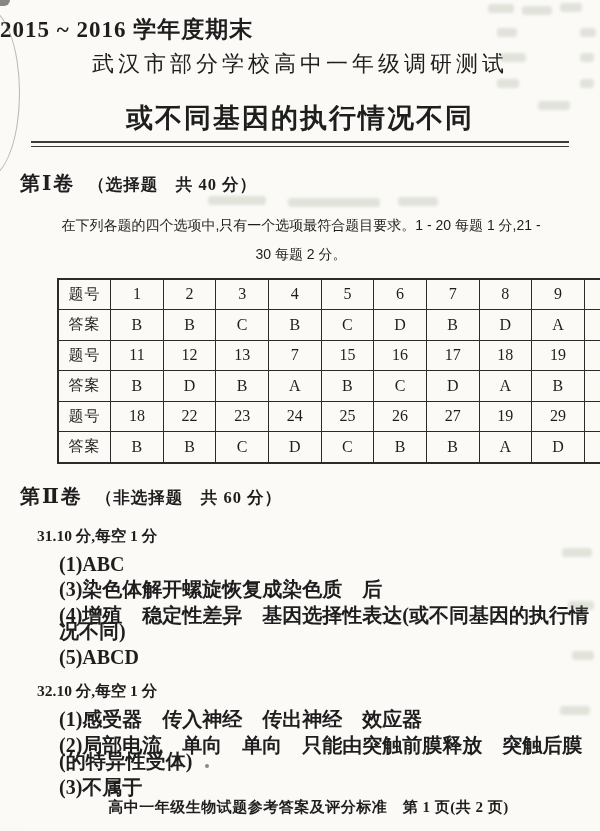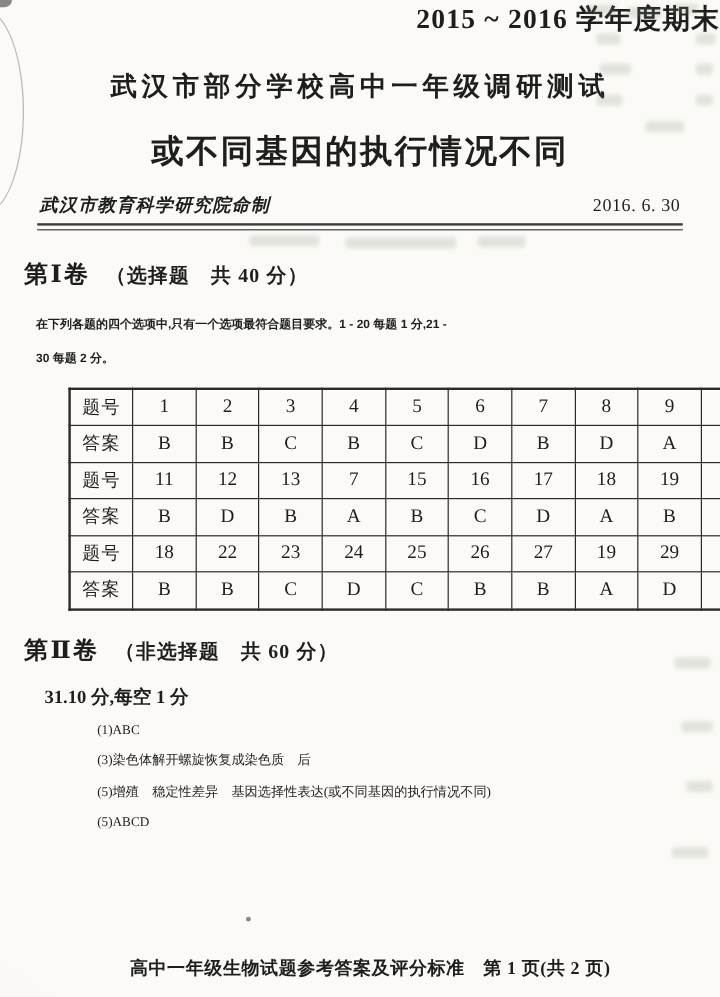--- a/index.html
+++ b/index.html
@@ -25,22 +25,22 @@
     background:rgba(40,40,40,.55);
     border-bottom-right-radius:6px;
     filter:blur(.4px);
   }
   .bleed{
     position:absolute;height:9px;border-radius:3px;
     background:rgba(132,146,122,.22);
     filter:blur(1.6px);
   }
   
-  .t1{margin:0;padding-top:0;text-align:right;font-size:23px;font-weight:600;letter-spacing:1px;}
-  .t2{margin-top:26px;text-align:center;font-size:22px;font-weight:700;letter-spacing:4px;}
+  .t1{margin:0;padding-top:14px;text-align:left;font-size:23px;font-weight:600;letter-spacing:1px;}
+  .t2{margin-top:4px;text-align:center;font-size:22px;font-weight:400;letter-spacing:4px;}
   .t3{
     margin-top:21px;text-align:center;font-size:27px;font-weight:700;letter-spacing:2px;
     font-family:"Liberation Sans","DejaVu Sans",sans-serif;
   }
   .meta{
     margin-top:18px;padding:0 33px;
     display:flex;justify-content:space-between;align-items:flex-end;
   }
   .issuer{font-size:15px;font-weight:700;font-style:italic;letter-spacing:1px;}
   .date{font-size:15px;letter-spacing:.5px;}
@@ -51,43 +51,44 @@
   
   .sec-heading{text-align:left;font-size:20px;margin-left:20px;}
   .sec-heading .main{font-weight:700;letter-spacing:2px;}
   .sec-heading .sub{font-size:16.5px;font-weight:600;margin-left:8px;letter-spacing:1px;}
   .s1 .sec-heading{margin-top:23px;}
   .s2 .sec-heading{margin-top:19px;}
   
   .instructions{
     margin:14px 28px 0 30px;
     font-family:"Liberation Sans","DejaVu Sans",sans-serif;
-    font-size:10px;font-weight:700;line-height:29px;
+    font-size:14px;font-weight:400;line-height:29px;
     white-space:pre-wrap;
+    text-align:center;
   }
   
   table.answers{
     margin:9px 0 0 57px;width:581px;
     border-collapse:collapse;table-layout:fixed;
     border:2px solid #2b2b2b;
   }
   table.answers td{
     border:1.4px solid #2b2b2b;
     height:29.5px;text-align:center;vertical-align:middle;
     font-size:16px;padding:0;
   }
   table.answers td.lab{font-size:15px;letter-spacing:1px;}
   
   .qheader{
     margin:16px 0 0 37px;
     font-size:15.5px;font-weight:600;white-space:pre-wrap;
   }
   .qitem{
-    margin:9px 0 0 81px;
-    font-size:11px;font-weight:400;line-height:16.5px;white-space:pre-wrap;
+    margin:9px 0 0 59px;
+    font-size:20px;font-weight:700;line-height:16.5px;white-space:pre-wrap;
   }
   .dot-artifact{
     position:absolute;left:205px;top:764px;width:4px;height:4px;border-radius:50%;
     background:rgba(60,60,60,.6);filter:blur(.3px);
   }
   
   .page-footer{
     position:absolute;left:0;top:781px;width:100%;
     text-align:center;font-size:15px;font-weight:600;letter-spacing:.5px;
     white-space:pre-wrap;
@@ -115,24 +116,20 @@
   <div class="bleed" style="left:398px;top:197px;width:40px"></div>
   <div class="bleed" style="left:562px;top:548px;width:30px"></div>
   <div class="bleed" style="left:568px;top:601px;width:26px"></div>
   <div class="bleed" style="left:572px;top:651px;width:22px"></div>
   <div class="bleed" style="left:560px;top:706px;width:30px"></div>
 
   <header>
     <div class="t1">2015 ~ 2016 学年度期末</div>
     <div class="t2">武汉市部分学校高中一年级调研测试</div>
     <div class="t3">或不同基因的执行情况不同</div>
-    <div class="meta">
-      <span class="issuer">武汉市教育科学研究院命制</span>
-      <span class="date">2016. 6. 30</span>
-    </div>
     <div class="double-rule"></div>
   </header>
 
   <section class="s1">
     <div class="sec-heading">
       <span class="main">第Ⅰ卷</span>
       <span class="sub">（选择题　共 40 分）</span>
     </div>
     <p class="instructions"><span>在下列各题的四个选项中,只有一个选项最符合题目要求。1 - 20 每题 1 分,21 -</span><br><span>30 每题 2 分。</span></p>
 
@@ -223,24 +220,30 @@
   <section class="s2">
     <div class="sec-heading">
       <span class="main">第Ⅱ卷</span>
       <span class="sub">（非选择题　共 60 分）</span>
     </div>
 
     <div>
       <div class="qheader">31.10 分,每空 1 分</div>
       <div class="qitem">(1)ABC</div>
       <div class="qitem">(3)染色体解开螺旋恢复成染色质　后</div>
-      <div class="qitem">(5)增殖　稳定性差异　基因选择性表达(或不同基因的执行情况不同)</div>
+      <div class="qitem">(4)增殖　稳定性差异　基因选择性表达(或不同基因的执行情况不同)</div>
       <div class="qitem">(5)ABCD</div>
     </div>
 
+    <div>
+      <div class="qheader">32.10 分,每空 1 分</div>
+      <div class="qitem">(1)感受器　传入神经　传出神经　效应器</div>
+      <div class="qitem">(2)局部电流　单向　单向　只能由突触前膜释放　突触后膜(的特异性受体)</div>
+      <div class="qitem">(3)不属于</div>
+    </div>
   </section>
 
   <div class="dot-artifact"></div>
 
   <footer class="page-footer">
     <span>高中一年级生物试题参考答案及评分标准　第 1 页(共 2 页)</span>
   </footer>
 
 </div>
 

